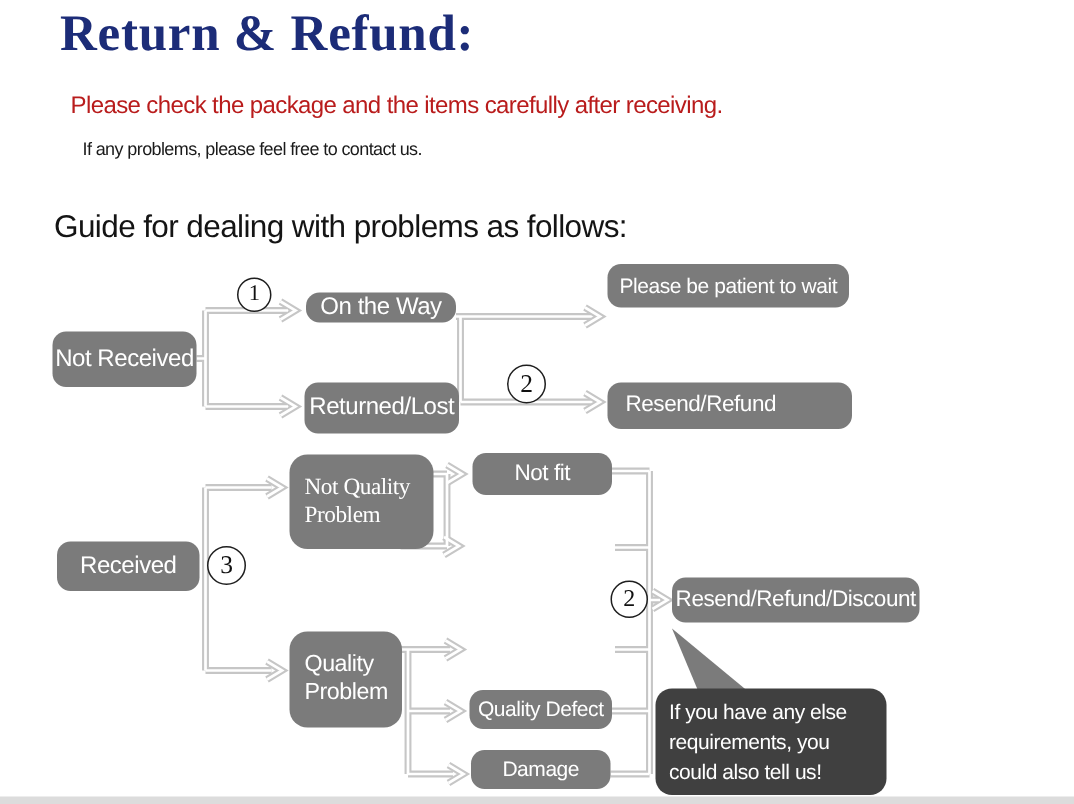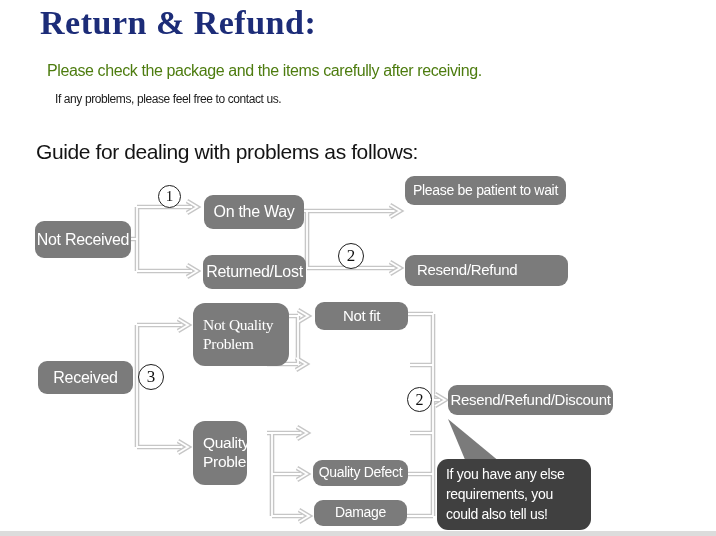--- a/index.html
+++ b/index.html
@@ -6,21 +6,21 @@
   #stage{
     position:relative;width:716px;height:536px;background:#ffffff;
     font-family:"Liberation Sans",sans-serif;overflow:hidden;
   }
   
   .title{
     position:absolute;left:40px;top:4px;
     font-family:"Liberation Serif",serif;font-weight:bold;
     font-size:34px;color:#1c2c78;letter-spacing:.5px;white-space:nowrap;
   }
-  .sub1{position:absolute;left:47px;top:62px;font-size:16px;color:#4d7c0f;letter-spacing:-.4px;white-space:nowrap;}
+  .sub1{position:absolute;left:47px;top:62px;font-size:16px;color:#b91c1c;letter-spacing:-.4px;white-space:nowrap;}
   .sub2{position:absolute;left:55px;top:92px;font-size:12px;color:#1b1b1b;letter-spacing:-.4px;white-space:nowrap;}
   .guide{position:absolute;left:36px;top:140px;font-size:21px;color:#141414;letter-spacing:-.4px;white-space:nowrap;}
   
   .node{
     position:absolute;background:#7b7b7b;color:#fff;border-radius:9px;
     display:flex;align-items:center;justify-content:center;
     font-size:15px;letter-spacing:-.3px;line-height:1.1;text-align:center;
     box-sizing:border-box;z-index:2;white-space:nowrap;
   }
   .node.lg{font-size:16px;}
@@ -114,29 +114,29 @@
       <use href="#chev" class="pipe-inner" transform="translate(445,400)"></use>
     </g>
   </svg>
 
   <div class="step" id="step1">1</div>
   <div class="step" id="step2a">2</div>
   <div class="step" id="step3">3</div>
   <div class="step" id="step2b">2</div>
 
   <div class="node lg" style="left:35px;top:221px;width:96px;height:37px;">Not Received</div>
-  <div class="node lg" style="left:204px;top:195px;width:100px;height:34px;">On the Way</div>
+  <div class="node lg" style="left:204px;top:195px;width:100px;height:20px;">On the Way</div>
   <div class="node lg" style="left:203px;top:255px;width:103px;height:34px;">Returned/Lost</div>
   <div class="node sm" style="left:405px;top:176px;width:161px;height:29px;">Please be patient to wait</div>
   <div class="node left" style="left:405px;top:255px;width:163px;height:31px;">Resend/Refund</div>
 
   <div class="node lg" style="left:38px;top:361px;width:95px;height:33px;">Received</div>
   <div class="node tall" style="left:193px;top:303px;width:96px;height:63px;font-family:Liberation Serif, serif;">Not Quality Problem</div>
   <div class="node" style="left:315px;top:302px;width:93px;height:28px;">Not fit</div>
-  <div class="node tall" style="left:193px;top:421px;width:54px;height:64px;">Quality Problem</div>
+  <div class="node tall" style="left:193px;top:421px;width:75px;height:64px;">Quality Problem</div>
   <div class="node sm" style="left:313px;top:460px;width:95px;height:26px;">Quality Defect</div>
   <div class="node sm" style="left:314px;top:500px;width:93px;height:26px;">Damage</div>
   <div class="node" style="left:448px;top:385px;width:165px;height:30px;">Resend/Refund/Discount</div>
 
   <div class="bubble">If you have any else requirements, you could also tell us!</div>
 
   <div class="bottom-strip"></div>
 </div>
 
 </body></html>

